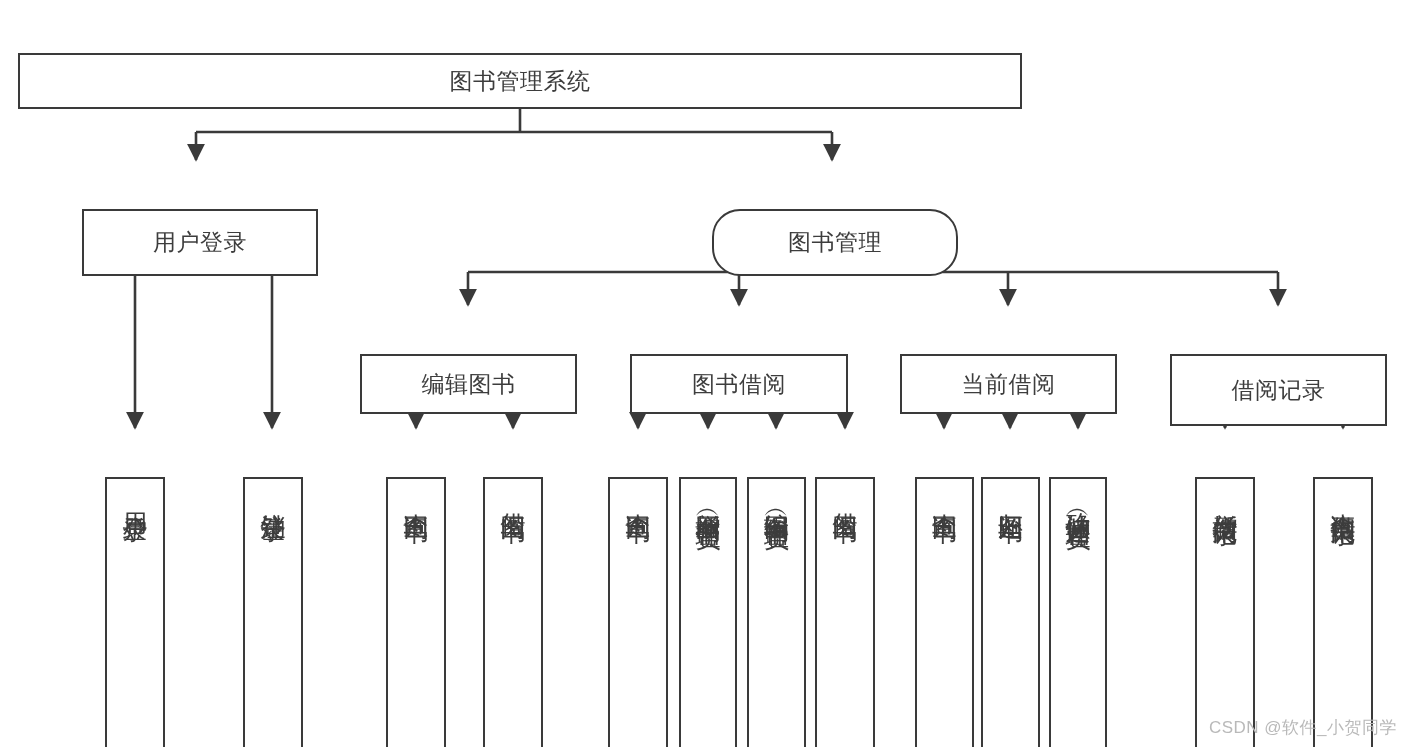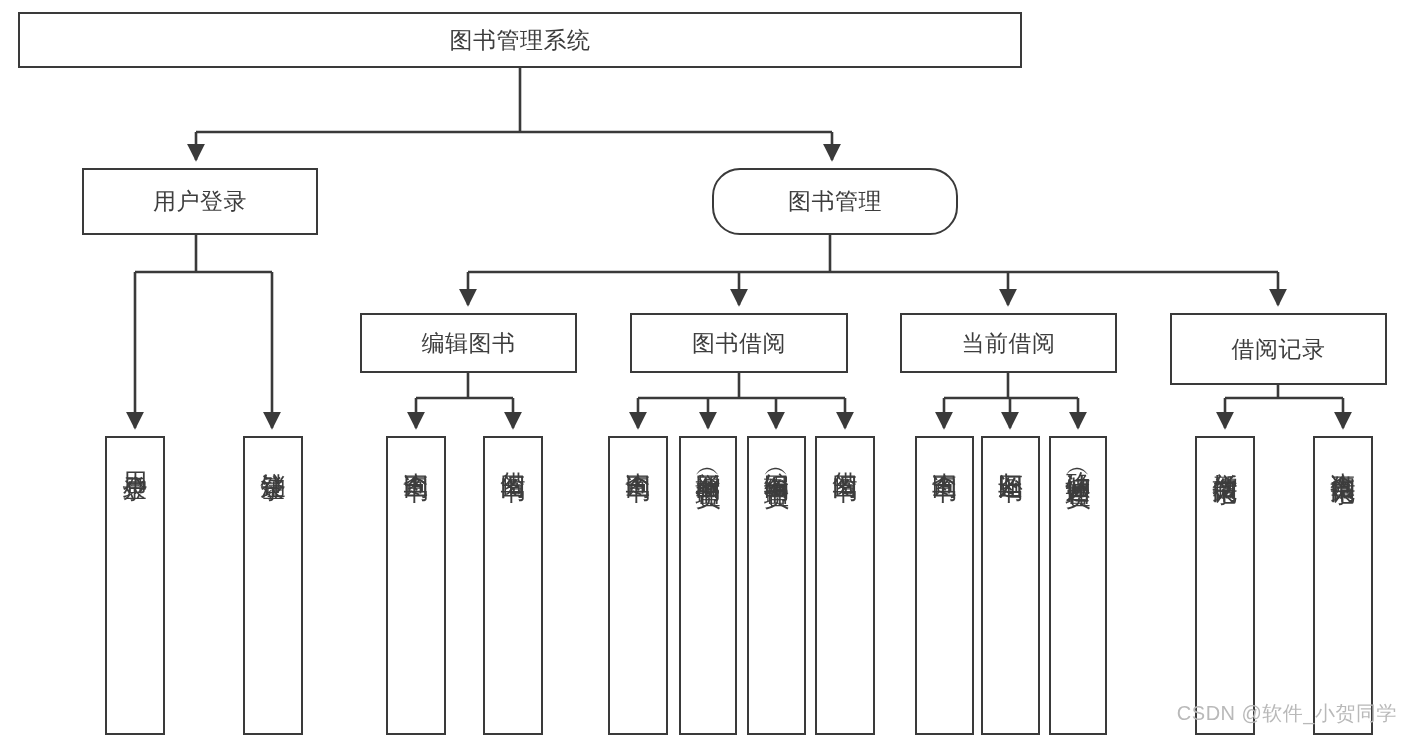--- a/index.html
+++ b/index.html
@@ -27,20 +27,21 @@
   }
   .node {
     position: absolute;
     box-sizing: border-box;
     background: #ffffff;
     border: 2px solid #3a3a3a;
     display: flex;
     align-items: center;
     justify-content: center;
     color: #3d3d3d;
+    margin-top: 41px;
   }
   .node .label {
     display: block;
     text-align: center;
     line-height: 1.08;
   }
   .node.horizontal .label {
     font-size: 23px;
     letter-spacing: 0.5px;
   }
@@ -55,22 +56,22 @@
     writing-mode: vertical-rl;
     text-orientation: upright;
     font-size: 25px;
     line-height: 1.0;
     letter-spacing: 2px;
     white-space: nowrap;
   }
   .watermark {
     position: absolute;
     right: 8px;
-    bottom: 20px;
-    font-size: 20px;
+    bottom: 8px;
+    font-size: 17px;
     color: #b9b9b9;
     letter-spacing: 0.5px;
     white-space: nowrap;
   }
 </style>
 </head>
 <body>
 
 <div id="canvas">
 

